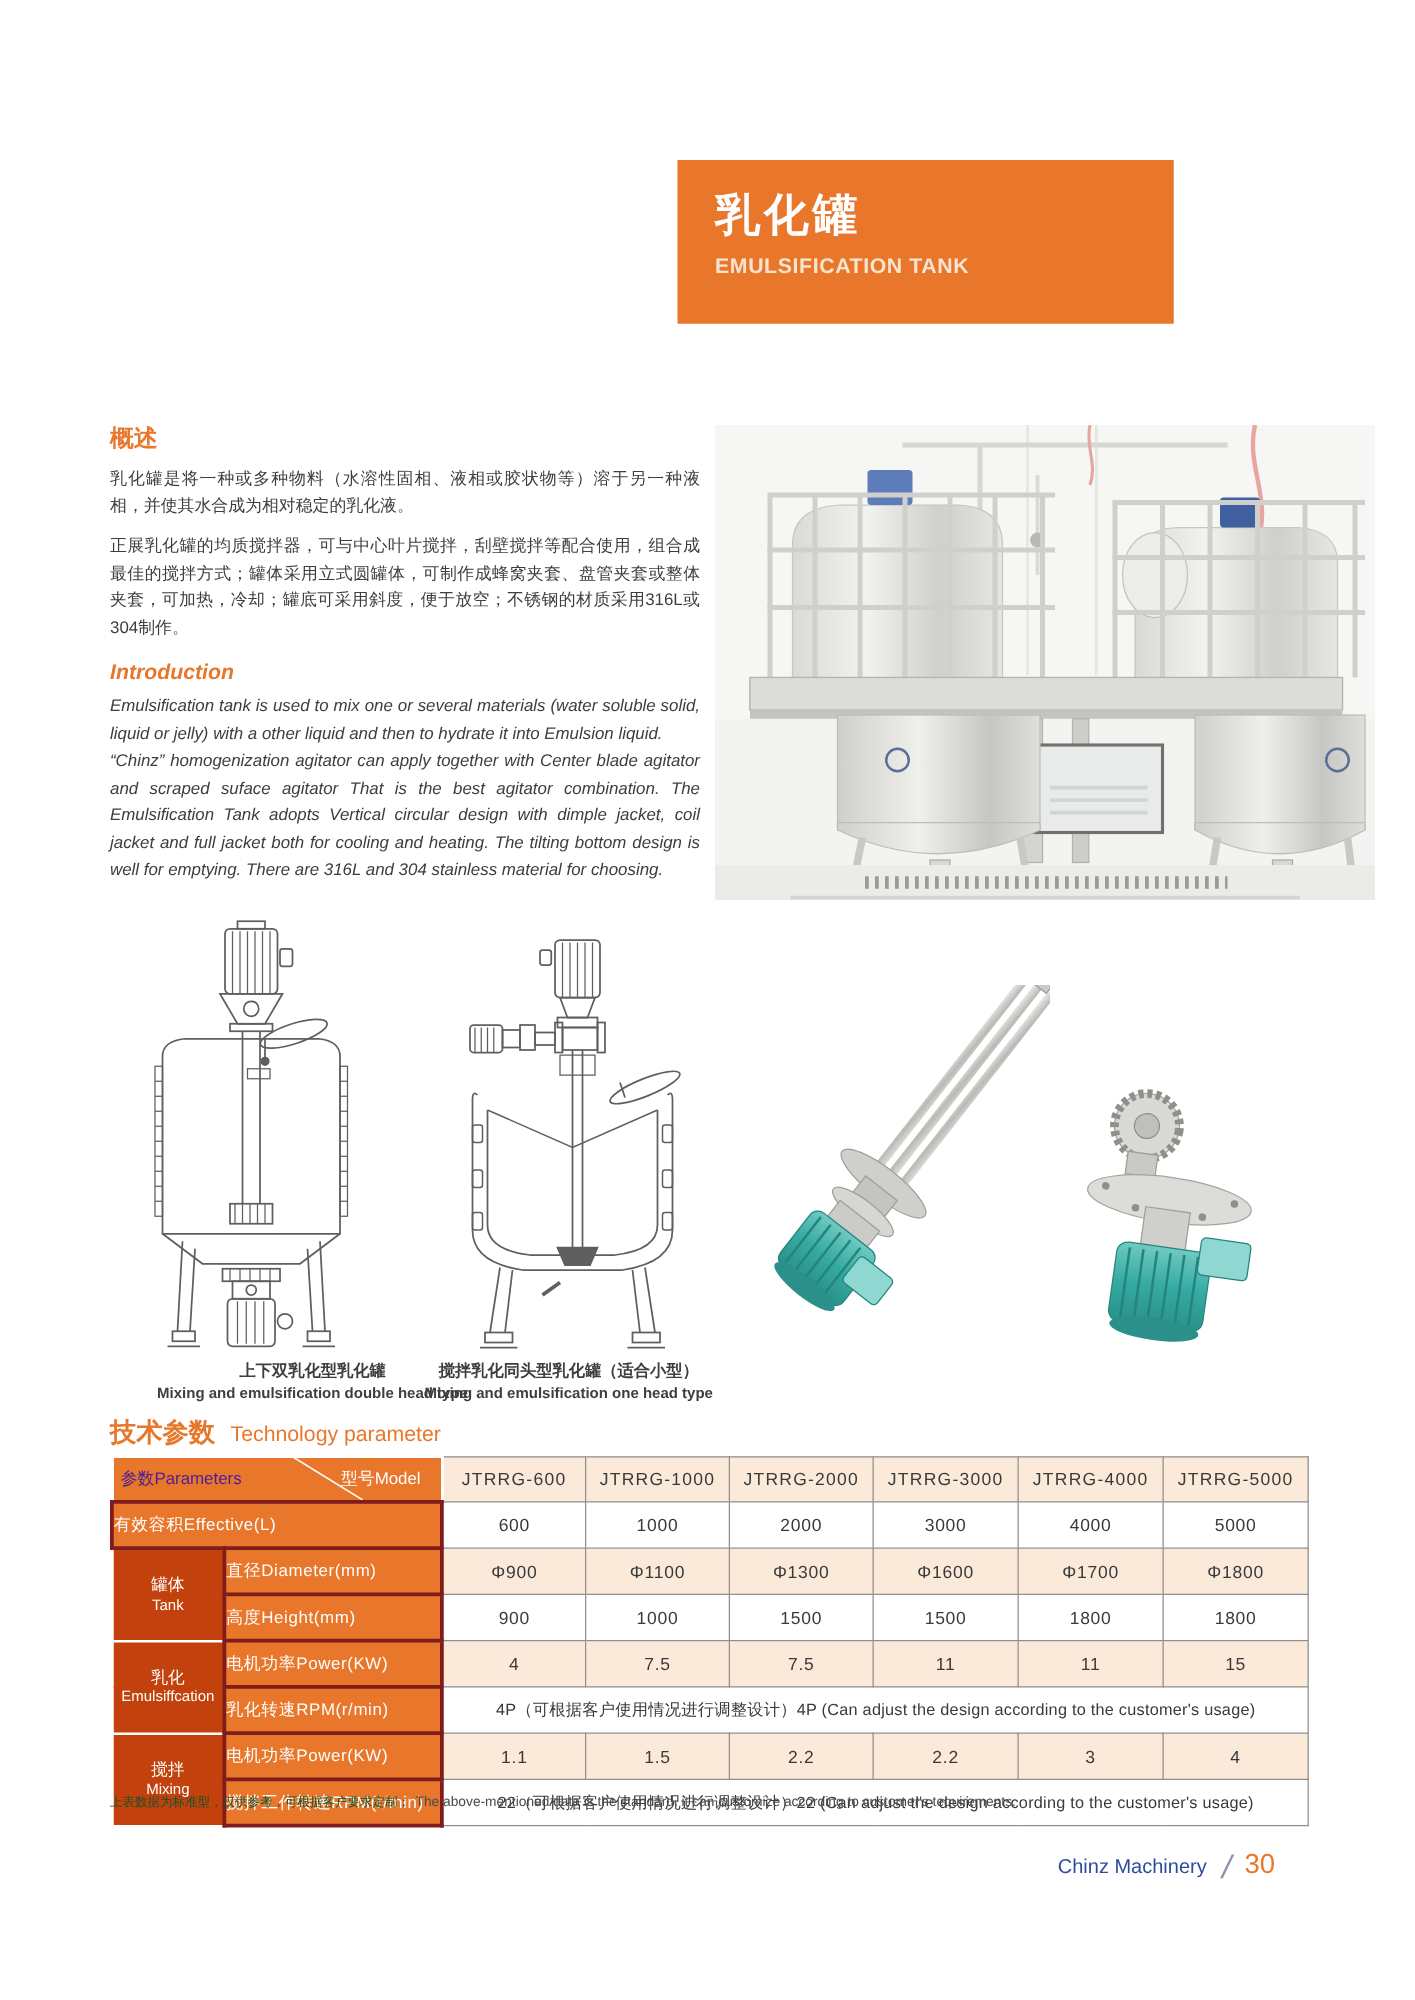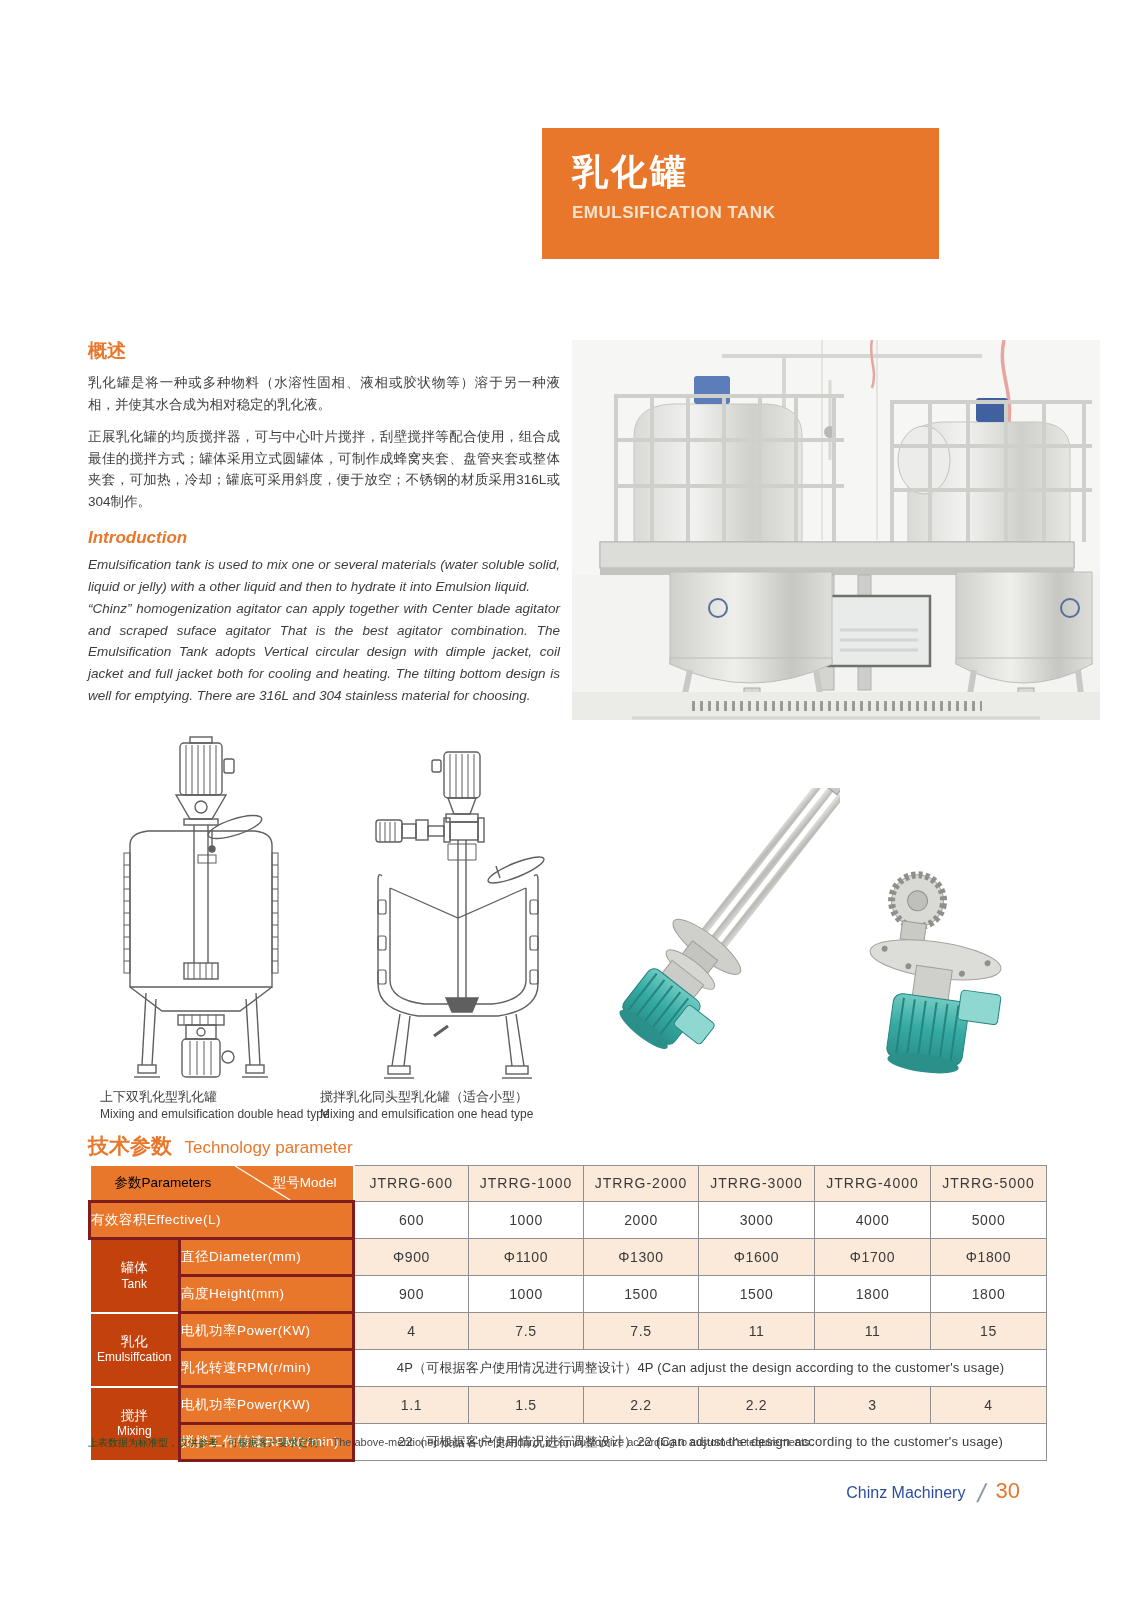--- a/index.html
+++ b/index.html
@@ -20,21 +20,21 @@
   .para{font-size:13.5px;line-height:1.62;text-align:justify;margin:0 0 10px 0;color:#3e3e3e;}
   .para.tight{margin:0;font-style:italic;}
 
   
   .photo{position:absolute;left:572px;top:300px;width:528px;height:380px;}
   .drawA{position:absolute;left:100px;top:695px;width:200px;height:350px;}
   .drawB{position:absolute;left:348px;top:708px;width:220px;height:337px;}
   .agiA{position:absolute;left:595px;top:748px;width:245px;height:300px;}
   .agiB{position:absolute;left:845px;top:828px;width:180px;height:222px;}
 
-  .caption{position:absolute;text-align:left;line-height:1.35;}
+  .caption{position:absolute;text-align:center;line-height:1.35;font-weight:bold;}
   .cap-zh{font-size:13px;color:#3e3e3e;}
   .cap-en{font-size:12px;color:#3e3e3e;}
   .cap1{left:100px;top:1048px;width:300px;}
   .cap2{left:320px;top:1048px;width:270px;}
 
   
   .tech-head{position:absolute;left:88px;top:1092px;}
   .tech-zh{color:#E8772C;font-size:21px;font-weight:bold;}
   .tech-en{color:#E8772C;font-size:17px;font-weight:normal;margin-left:8px;}
 
@@ -42,21 +42,21 @@
   .tblwrap{position:absolute;left:88px;top:1124px;}
   table.spec{border-collapse:collapse;table-layout:fixed;width:957px;font-size:13.5px;}
   table.spec td{padding:0;height:34px;vertical-align:middle;}
   td.lab{background:#E8772C;color:#ffffff;border:3px solid #7f1d1d;padding-left:10px;font-size:13.5px;letter-spacing:0.5px;}
   td.grp{background:#c2410c;color:#ffffff;border:2px solid #ffffff;text-align:center;line-height:1.25;font-size:13.5px;}
   td.corner{background:#E8772C;border:2px solid #ffffff;position:relative;height:37px;}
   td.data{border:1px solid #8f8f8f;text-align:center;color:#3a3a3a;letter-spacing:0.6px;background:#ffffff;font-size:14px;}
   td.data.alt{background:#FBE9DA;}
   td.mhead{border:1px solid #8f8f8f;background:#FBE9DA;text-align:center;letter-spacing:1px;color:#3a3a3a;font-size:14px;}
   td.spancell{border:1px solid #8f8f8f;background:#ffffff;text-align:center;font-size:13px;letter-spacing:0.2px;color:#3a3a3a;}
-  .corner-params{position:absolute;left:24px;top:50%;transform:translateY(-50%);color:#000000;font-size:13.5px;}
+  .corner-params{position:absolute;left:6px;top:50%;transform:translateY(-50%);color:#4c1d95;font-size:13.5px;}
   .corner-model{position:absolute;right:16px;top:50%;transform:translateY(-50%);color:#fff;font-size:13.5px;}
   .corner-diag{position:absolute;left:0;top:0;width:100%;height:100%;}
   .grp-en{font-size:12px;display:block;}
 
   
   .footnote{position:absolute;left:88px;top:1392px;width:960px;}
   .fn-zh{font-size:10px;color:#14532d;}
   .fn-en{font-size:11px;color:#4a4a4a;}
   .pagefoot{position:absolute;left:700px;top:1438px;width:320px;text-align:right;}
   .pf-brand{color:#2B4D9B;font-size:16px;}

